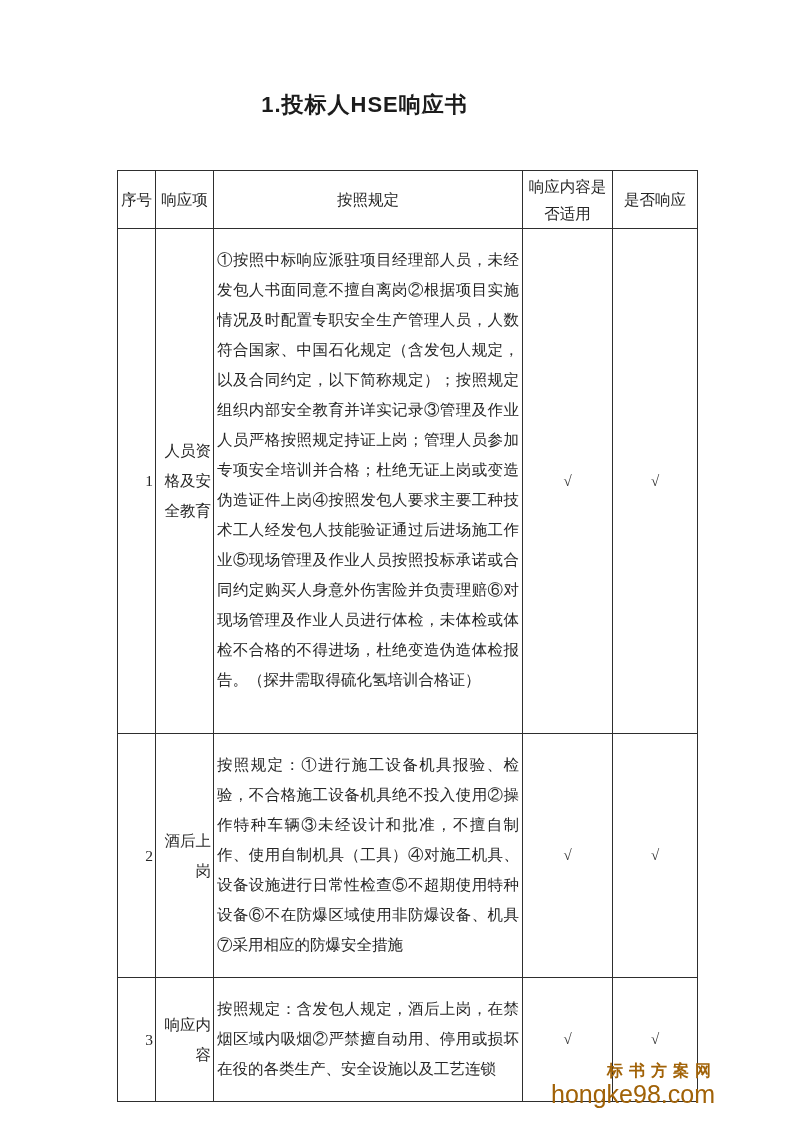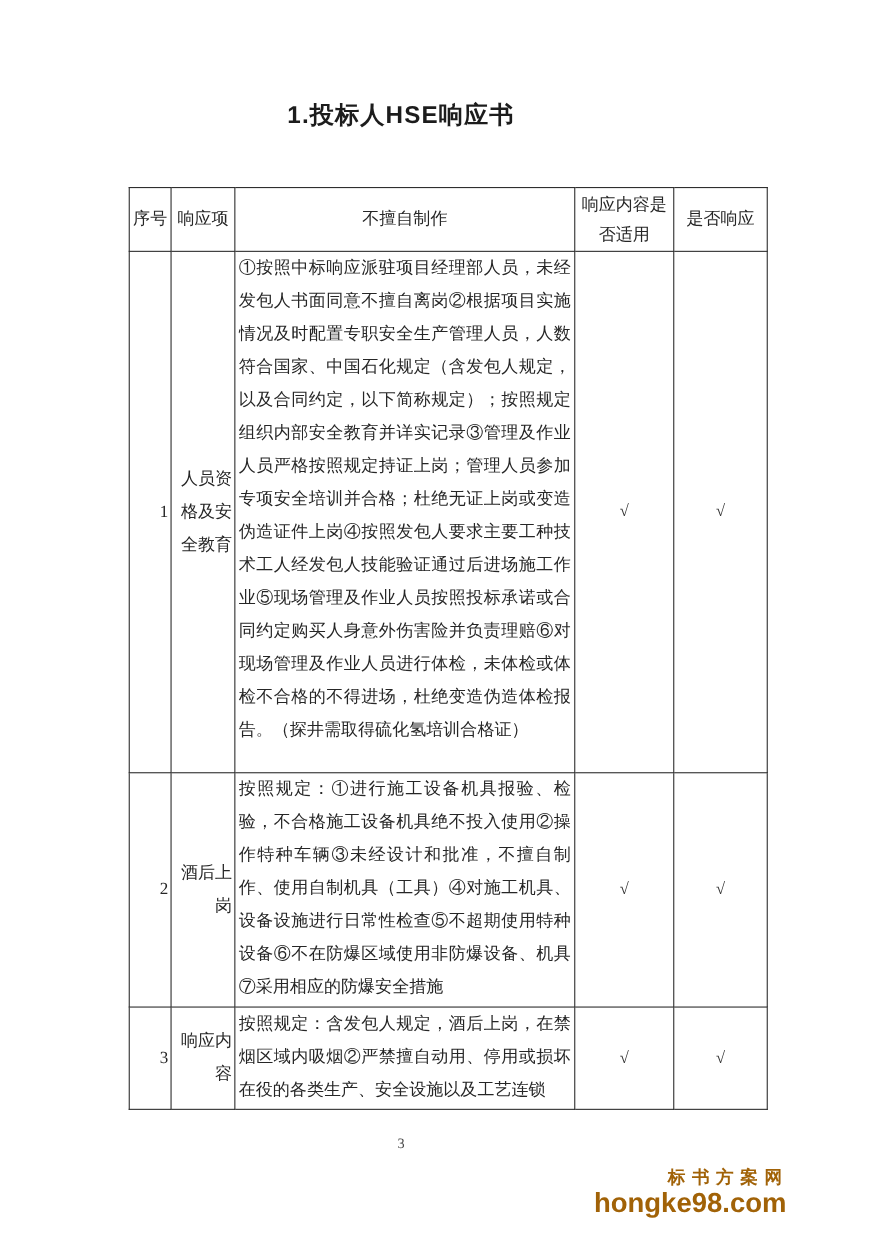--- a/index.html
+++ b/index.html
@@ -45,21 +45,21 @@
   }
   td.cell-no, td.cell-item {
     text-align:right;
     vertical-align:middle;
     font-size:15.5px;
     line-height:30px;
     padding:0 2px;
   }
   td.cell-content {
     vertical-align:top;
-    padding:0 3px;
+    padding:16px 3px;
     margin-top:40px;
   }
   td.cell-content .content-clip {
     font-size:15.5px;
     line-height:30px;
     text-align:justify;
     text-justify:inter-character;
     overflow:hidden;
   }
   tr.row-1 td { height:474px; }
@@ -90,21 +90,21 @@
     line-height:1.15;
   }
   .watermark .wm-cn {
     font-size:16px;
     font-weight:700;
     letter-spacing:6px;
     margin-right:-2px;
   }
   .watermark .wm-url {
     font-size:25px;
-    font-weight:700;
+    font-weight:400;
   }
 </style>
 </head>
 <body>
 
 <div class="page">
 
   <div class="doc-title">1.投标人HSE响应书</div>
 
   <table class="doc-table">
@@ -112,21 +112,21 @@
       <col style="width:38px">
       <col style="width:58px">
       <col style="width:309px">
       <col style="width:90px">
       <col style="width:85px">
     </colgroup>
     <tbody>
       <tr>
         <th>序号</th>
         <th>响应项</th>
-        <th>不擅自制作</th>
+        <th>按照规定</th>
         <th>响应内容是否适用</th>
         <th>是否响应</th>
       </tr>
 
       <tr class="row-1">
         <td class="cell-no">1</td>
         <td class="cell-item">人员资格及安全教育</td>
         <td class="cell-content">
           <div class="content-clip">①按照中标响应派驻项目经理部人员，未经发包人书面同意不擅自离岗②根据项目实施情况及时配置专职安全生产管理人员，人数符合国家、中国石化规定（含发包人规定，以及合同约定，以下简称规定）；按照规定组织内部安全教育并详实记录③管理及作业人员严格按照规定持证上岗；管理人员参加专项安全培训并合格；杜绝无证上岗或变造伪造证件上岗④按照发包人要求主要工种技术工人经发包人技能验证通过后进场施工作业⑤现场管理及作业人员按照投标承诺或合同约定购买人身意外伤害险并负责理赔⑥对现场管理及作业人员进行体检，未体检或体检不合格的不得进场，杜绝变造伪造体检报告。（探井需取得硫化氢培训合格证）</div>
         </td>

